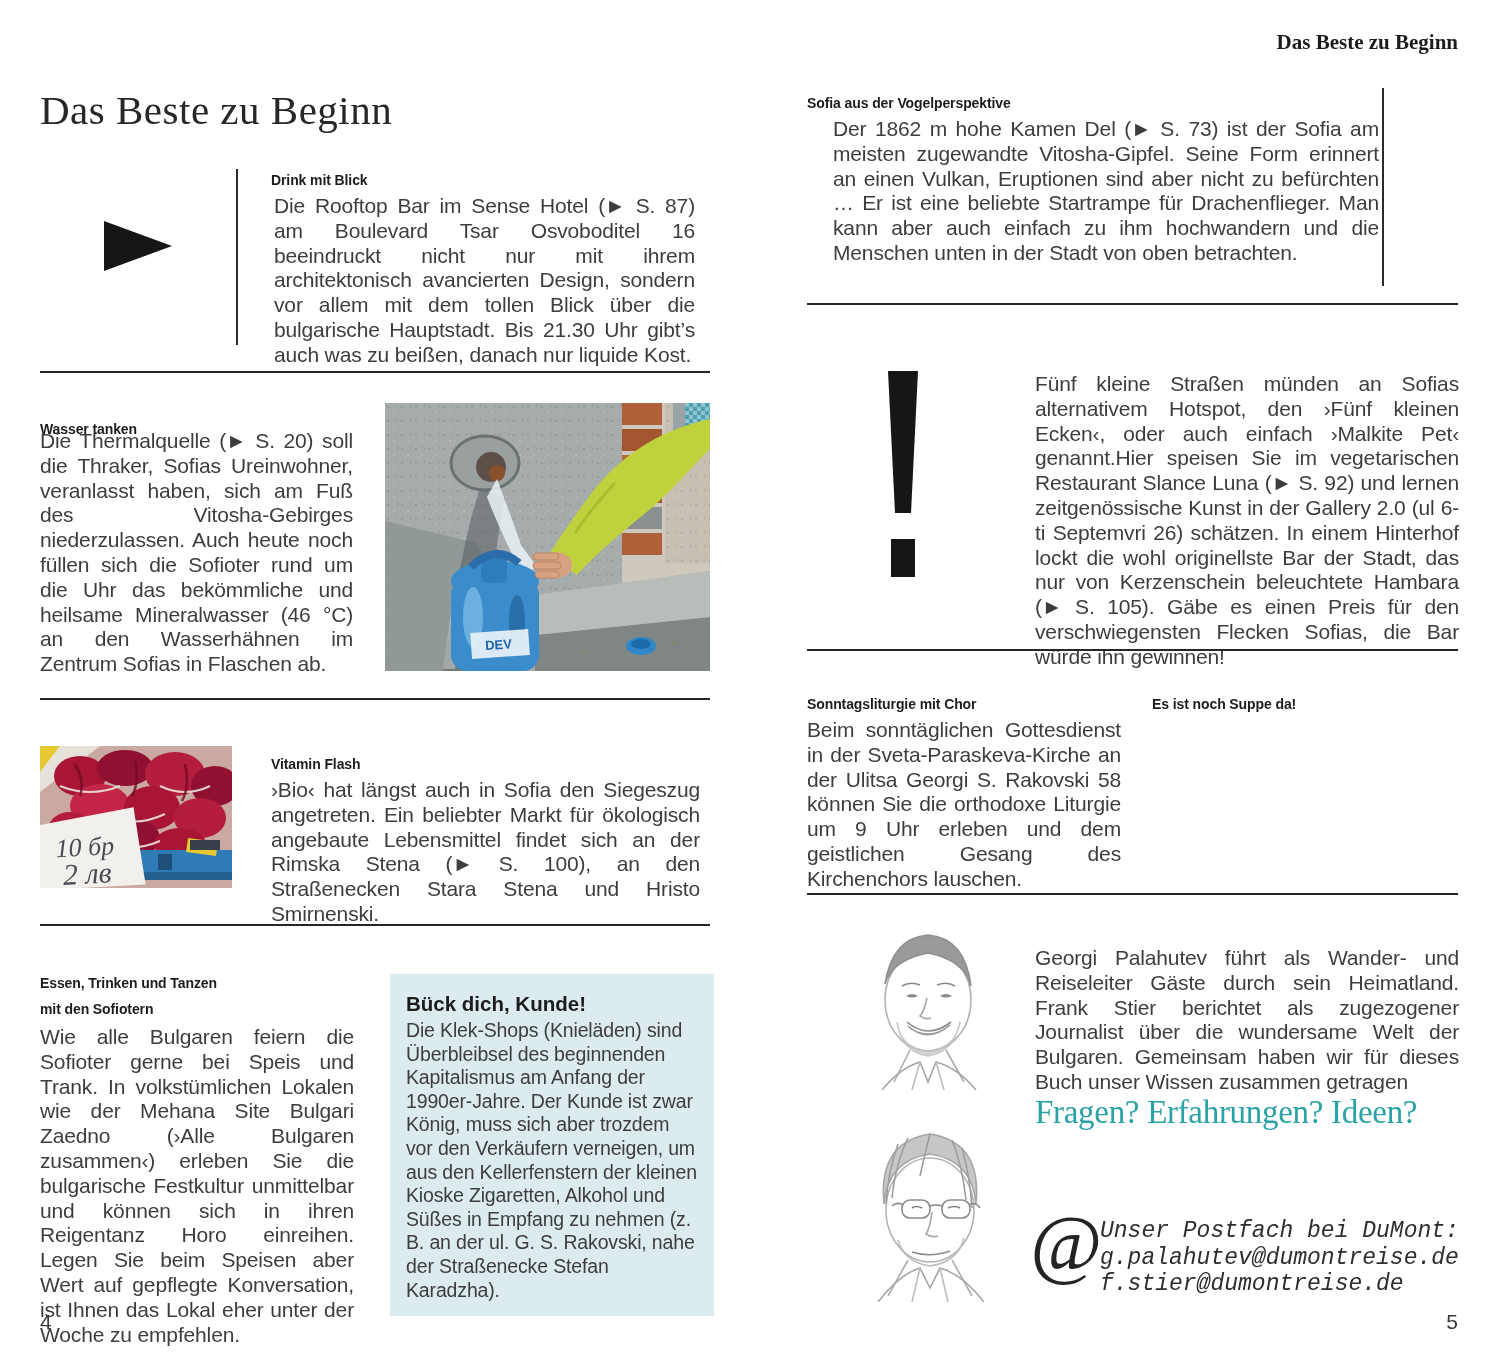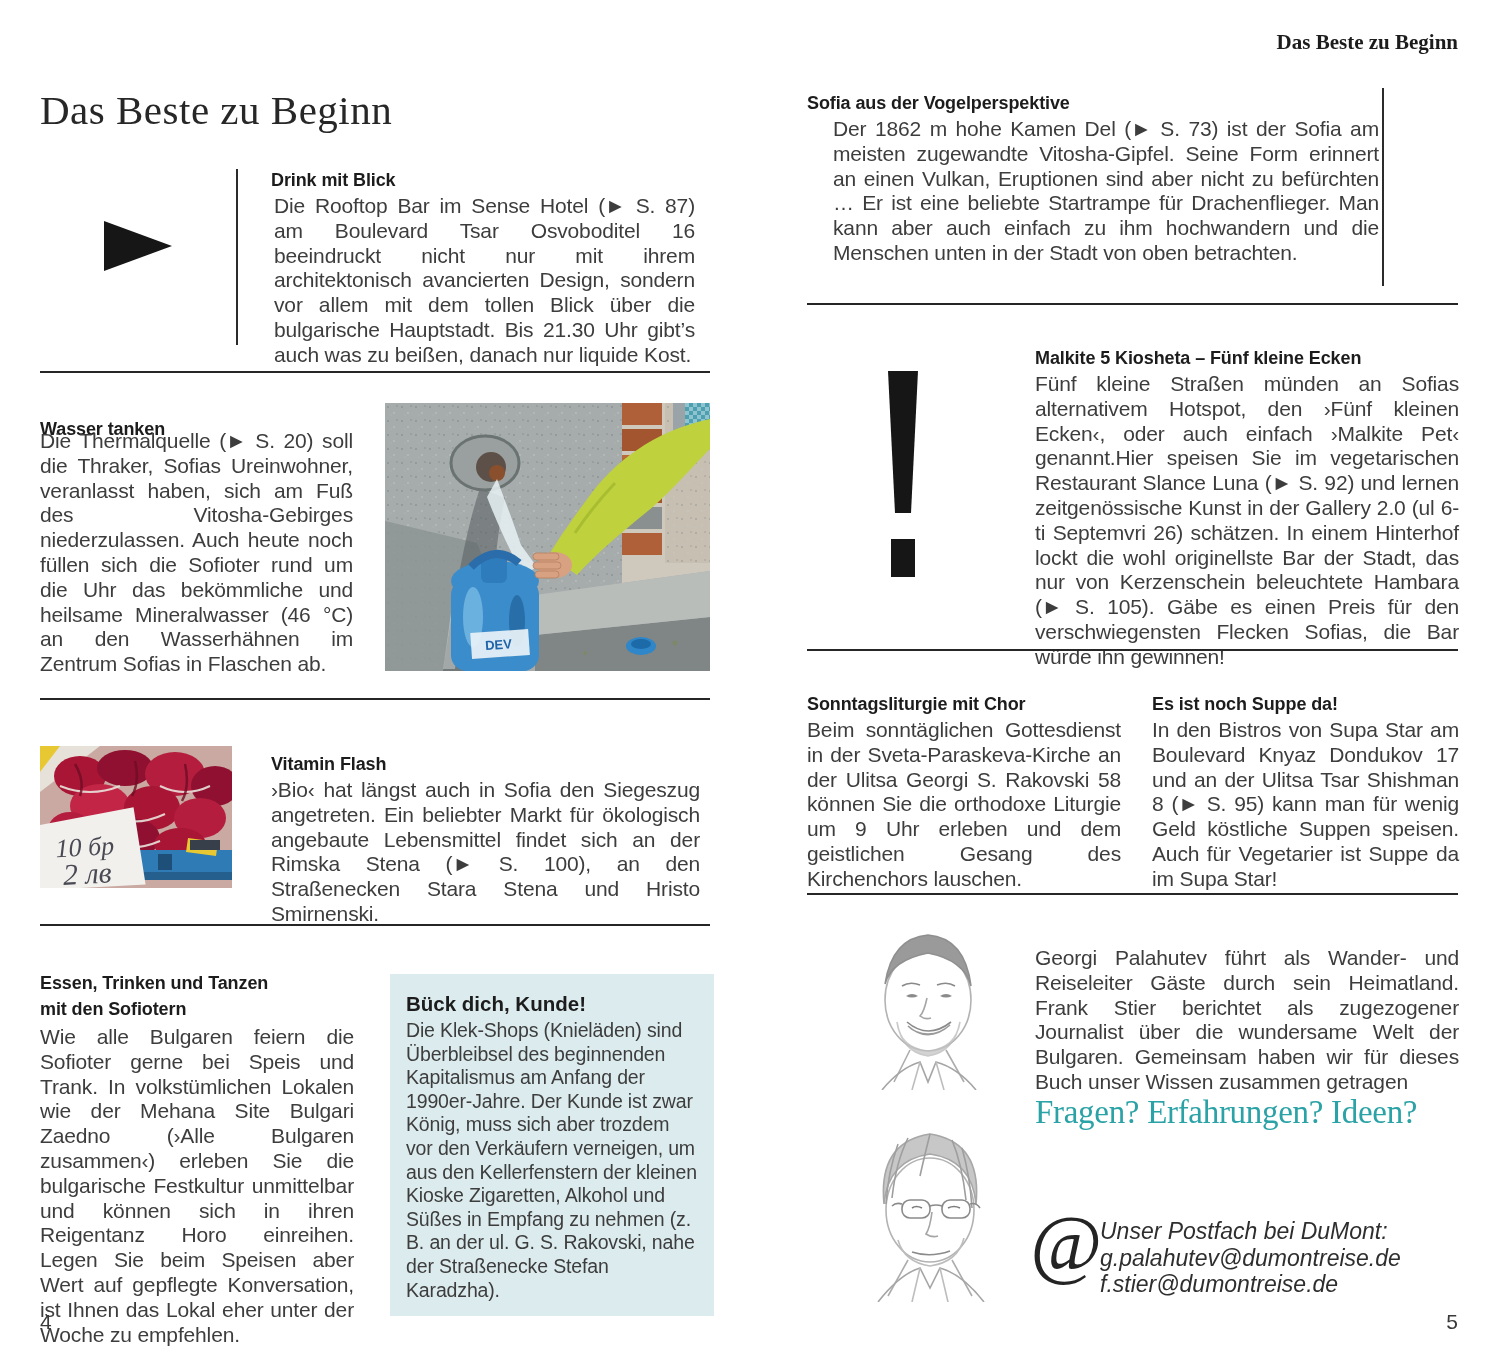--- a/index.html
+++ b/index.html
@@ -1,32 +1,32 @@
 <!DOCTYPE html>
 <html lang="de"><head>
 <meta charset="utf-8">
 <style>
   html,body{margin:0;padding:0;background:#ffffff;}
   .sheet{position:relative;width:1500px;height:1357px;background:#ffffff;overflow:hidden;
          font-family:"Liberation Sans",sans-serif;color:#3d3d3d;}
   .abs{position:absolute;}
   .title{font-family:"Liberation Serif",serif;font-size:41px;color:#272727;letter-spacing:.5px;}
   .runhead{font-family:"Liberation Serif",serif;font-size:21px;font-weight:700;color:#1c1c1c;}
-  .h{font-weight:700;font-size:18px;line-height:25px;color:#1c1c1c;letter-spacing:-.1px;}
+  .h{font-weight:700;font-size:14px;line-height:25px;color:#1c1c1c;letter-spacing:-.1px;}
   .body{font-size:21px;line-height:24.8px;text-align:justify;color:#3d3d3d;
         letter-spacing:-.15px;hyphens:auto;}
   .rule-h{position:absolute;height:2px;background:#262626;}
   .rule-v{position:absolute;width:2px;background:#2b2b2b;}
   .infobox{background:#dcebed;box-sizing:border-box;padding:18px 16px 14px 16px;}
   .infobox .bh{font-weight:700;font-size:20.5px;line-height:24px;color:#1c1c1c;}
   .infobox .bb{font-size:19.5px;line-height:23.6px;color:#3d3d3d;letter-spacing:-.15px;
                text-align:left;margin-top:3px;}
   .pagenum{font-size:21px;color:#3a3a3a;}
   .teal-head{font-family:"Liberation Serif",serif;font-size:33px;letter-spacing:-.3px;color:#2aa2a6;}
-  .post{font-family:Liberation Sans, sans-serif;font-style:italic;font-size:23px;line-height:26.5px;color:#2e2e2e;}
+  .post{font-family:Liberation Mono, monospace;font-style:italic;font-size:23px;line-height:26.5px;color:#2e2e2e;}
   .at{font-family:"Liberation Serif",serif;font-style:italic;font-size:78px;line-height:78px;color:#242424;}
 </style>
 </head>
 <body>
 
 <div class="sheet">
 
   <div class="abs title" style="left:40px;top:86px;">Das Beste zu Beginn</div>
 
   <svg class="abs" style="left:104px;top:221px;" width="68" height="50" viewBox="0 0 68 50">
@@ -165,29 +165,27 @@
   <div class="abs h" style="left:807px;top:91px;">Sofia aus der Vogelperspektive</div>
   <div class="abs body" style="left:807px;top:117px;width:546px;margin-left:26px;">Der 1862 m hohe Kamen Del (► S. 73) ist der Sofia am meisten zugewandte Vitosha-Gipfel. Seine Form erinnert an einen Vulkan, Eruptionen sind aber nicht zu befürchten … Er ist eine beliebte Startrampe für Drachenflieger. Man kann aber auch einfach zu ihm hochwandern und die Menschen unten in der Stadt von oben betrachten.</div>
   <div class="rule-v" style="left:1382px;top:88px;height:198px;"></div>
 
   <div class="rule-h" style="left:807px;top:303px;width:651px;"></div>
 
   <svg class="abs" style="left:884px;top:371px;" width="38" height="206" viewBox="0 0 38 206">
     <polygon points="4,0 34,0 27,142 11,142" fill="#161616"></polygon>
     <rect x="7" y="168" width="24" height="38" fill="#161616"></rect>
   </svg>
-  <div class="abs h" style="left:1035px;top:346px;">Malkite 5 Kiosheta – Fünf kleine Ecken</div>
   <div class="abs body" style="left:1035px;top:372px;width:424px;">Fünf kleine Straßen münden an Sofias alternativem Hotspot, den ›Fünf kleinen Ecken‹, oder auch einfach ›Malkite Pet‹ genannt.Hier speisen Sie im vegetarischen Restaurant Slance Luna (► S. 92) und lernen zeitgenössische Kunst in der Gallery 2.0 (ul 6-ti Septemvri 26) schätzen. In einem Hinterhof lockt die wohl originellste Bar der Stadt, das nur von Kerzenschein beleuchtete Hambara (► S. 105). Gäbe es einen Preis für den verschwiegensten Flecken Sofias, die Bar würde ihn gewinnen!</div>
 
   <div class="rule-h" style="left:807px;top:649px;width:651px;"></div>
 
   <div class="abs h" style="left:807px;top:692px;">Sonntagsliturgie mit Chor</div>
   <div class="abs body" style="left:807px;top:718px;width:314px;">Beim sonntäglichen Gottesdienst in der Sveta-Paraskeva-Kirche an der Ulitsa Georgi S. Rakovski 58 können Sie die orthodoxe Liturgie um 9 Uhr erleben und dem geistlichen Gesang des Kirchenchors lauschen.</div>
   <div class="abs h" style="left:1152px;top:692px;">Es ist noch Suppe da!</div>
-  <div class="abs body" style="left:1152px;top:718px;width:307px;">In den Bistros von Supa Star am Boulevard Knyaz Dondukov 17 und an der Ulitsa Tsar Shishman 8 (► S. 95) kann man für wenig Geld köstliche Suppen speisen. Auch für Vegetarier ist Suppe da im Supa Star!</div>
 
   <div class="rule-h" style="left:807px;top:893px;width:651px;"></div>
 
   <svg class="abs" style="left:852px;top:922px;" width="152" height="168" viewBox="0 0 152 168">
     <g stroke="#a5a5a5" stroke-width="1.6" fill="none">
       <ellipse cx="76" cy="78" rx="43" ry="51" stroke="#b3b3b3"></ellipse>
       <path d="M33,62 Q40,16 76,13 Q113,16 119,64 Q112,38 76,31 Q40,38 33,62" fill="#9a9a9a" stroke="#8f8f8f"></path>
       <path d="M50,64 Q58,59 68,63 M85,63 Q95,59 103,64" stroke="#8a8a8a"></path>
       <path d="M54,74 Q60,70 66,74 Q60,77 54,74 M88,74 Q94,70 100,74 Q94,77 88,74" fill="#8a8a8a" stroke="none"></path>
       <path d="M75,76 Q72,90 68,94 Q73,98 79,96"></path>

